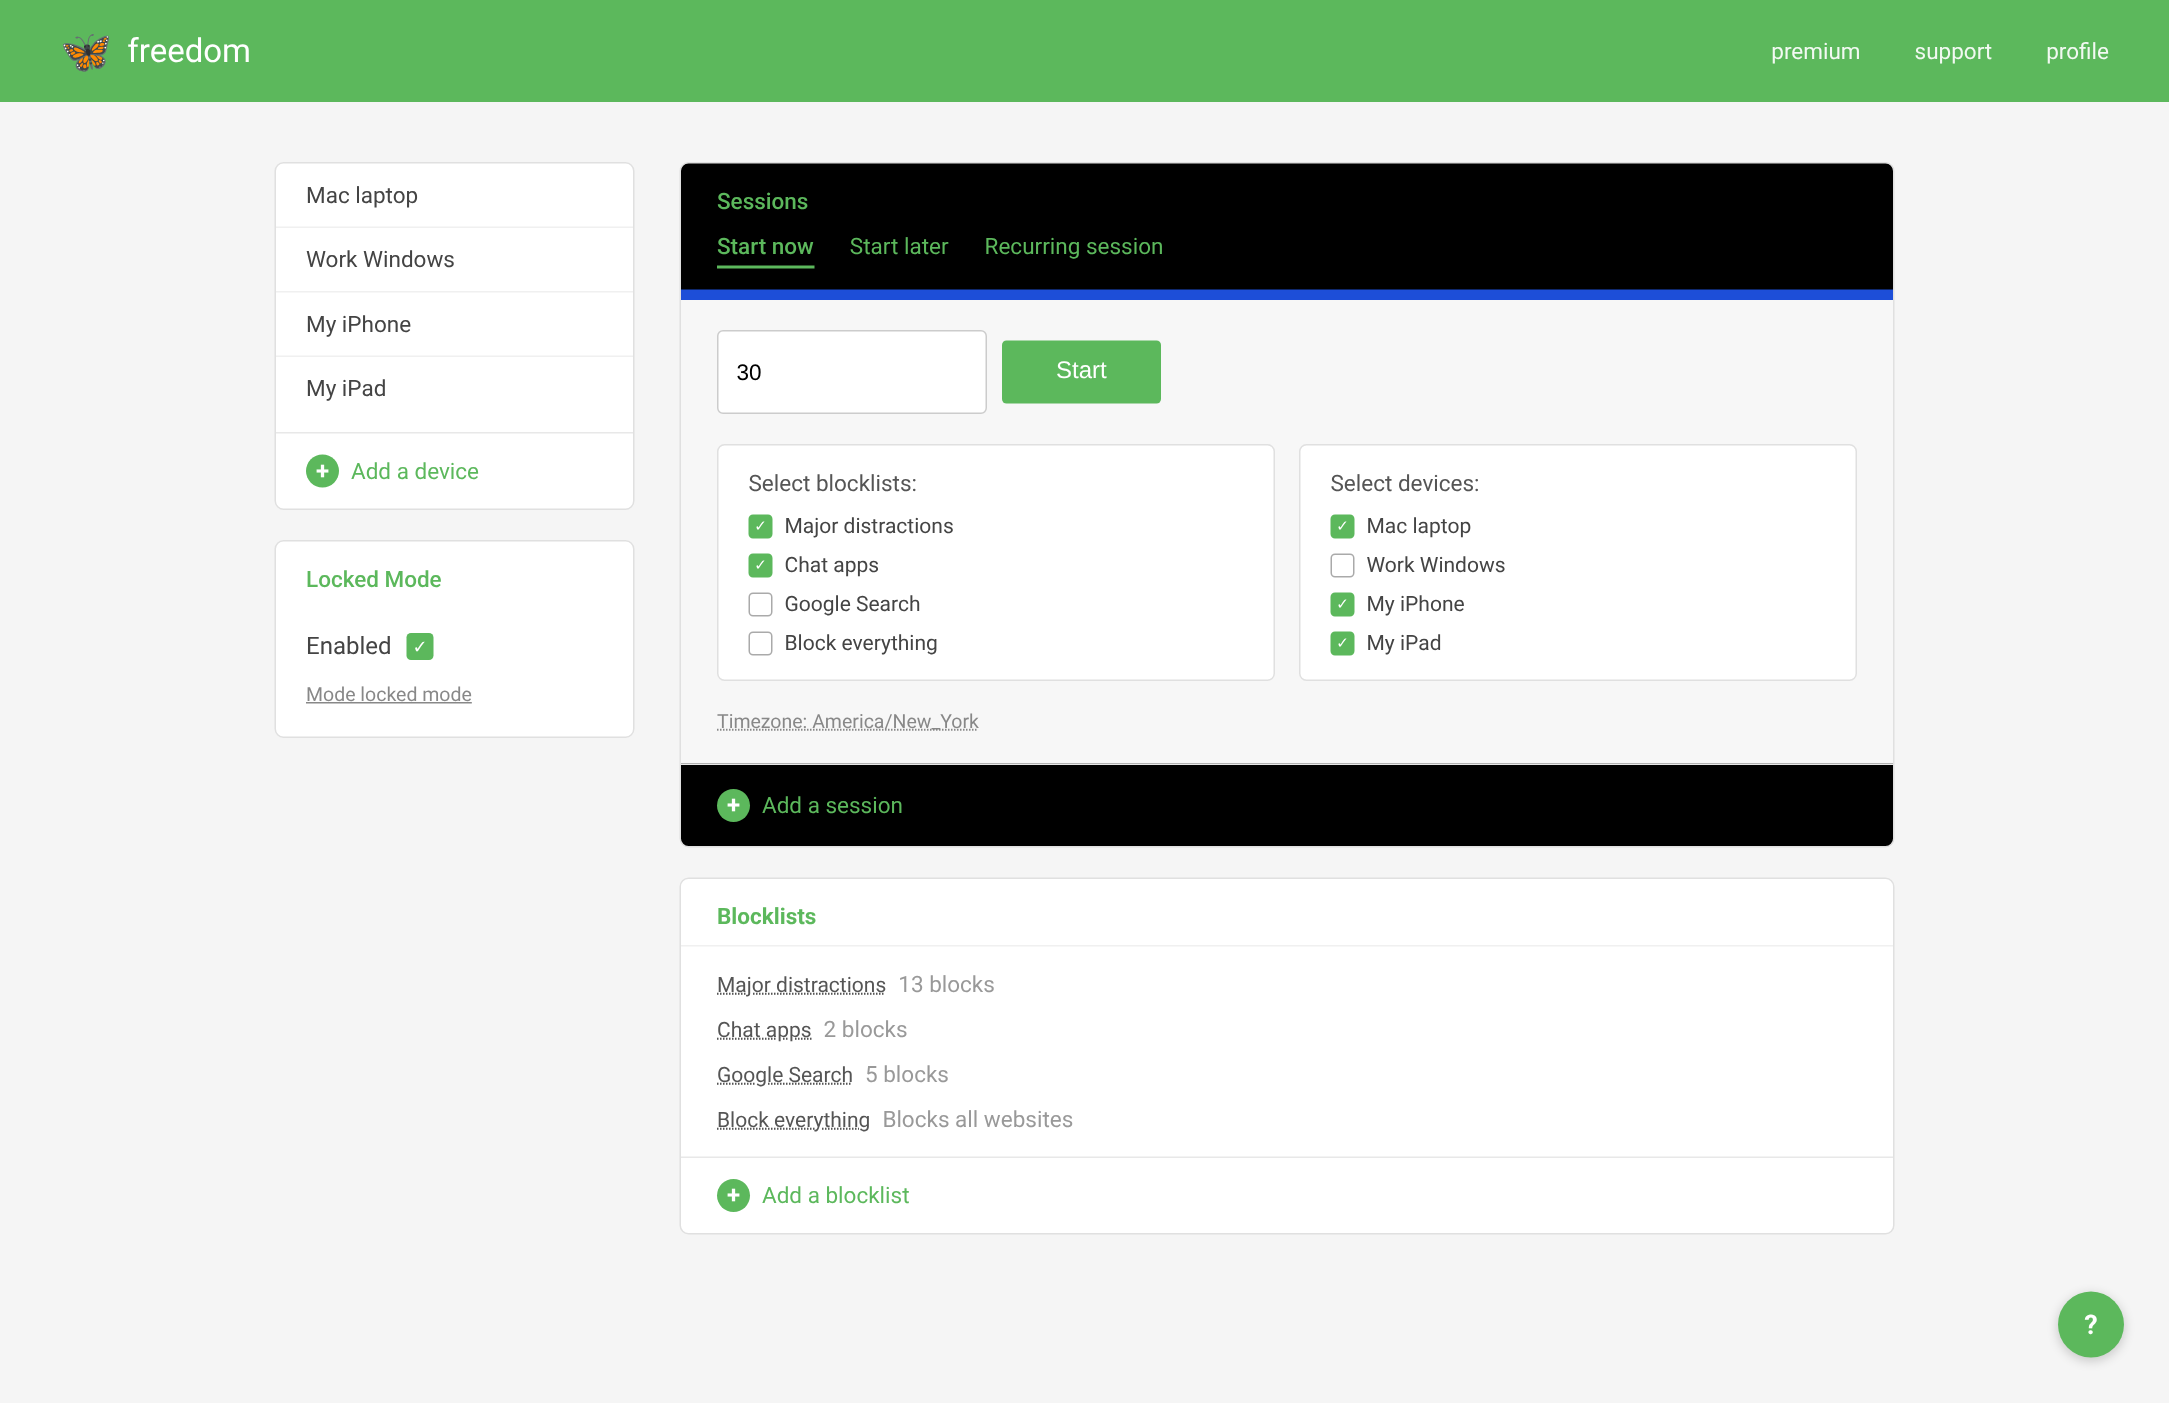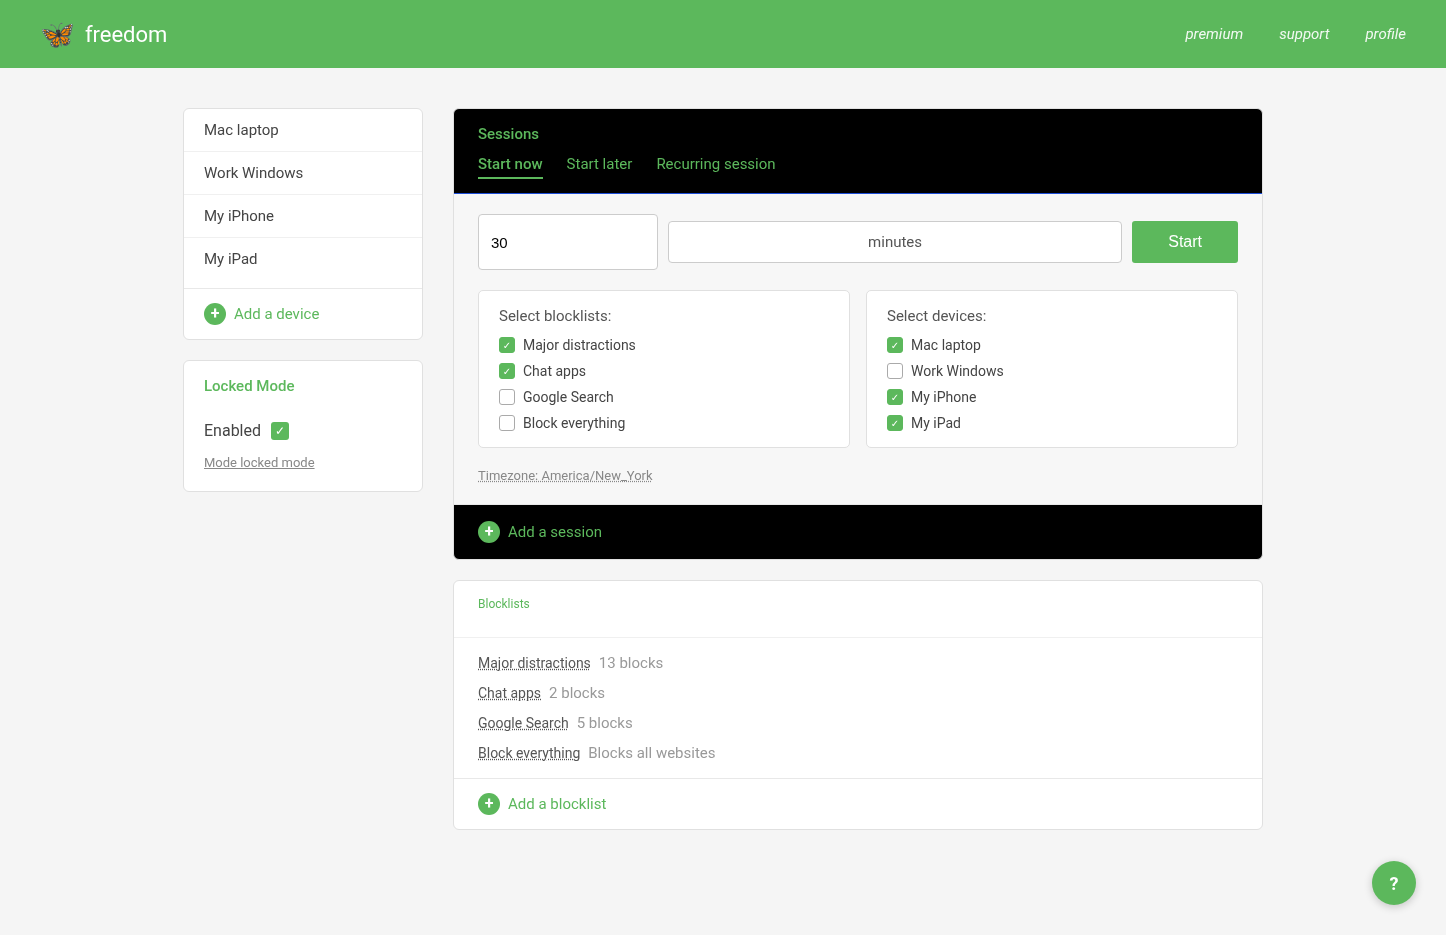--- a/index.html
+++ b/index.html
@@ -22,21 +22,20 @@
       font-size: 22px;
       font-weight: 400;
     }
     .logo-butterfly {
       font-size: 28px;
       color: white;
     }
     .header-nav {
       display: flex;
       gap: 36px;
-      font-style: italic;
     }
     .header-nav a {
       color: white;
       text-decoration: none;
       font-size: 15px;
       font-weight: 400;
       opacity: 0.92;
     }
 
     
@@ -156,21 +155,21 @@
       font-size: 15px;
       font-weight: 500;
       color: #5cb85c;
       margin-bottom: 12px;
     }
 
     .session-tabs {
       display: flex;
       gap: 24px;
       padding: 0 24px 14px;
-      border-bottom: 1px solid #1d4ed8;
+      border-bottom: 7px solid #1d4ed8;
     }
 
     .session-tab {
       font-size: 15px;
       color: #5cb85c;
       cursor: pointer;
       text-decoration: none;
       padding-bottom: 4px;
     }
     .session-tab.active {
@@ -301,23 +300,23 @@
     }
 
     
     .blocklists-card {
       background: white;
       border: 1px solid #e0e0e0;
       border-radius: 6px;
     }
 
     .blocklists-header {
-      padding: 16px 24px 26px;
-      font-size: 12px;
-      font-weight: 400;
+      padding: 16px 24px 10px;
+      font-size: 15px;
+      font-weight: 700;
       color: #5cb85c;
       border-bottom: 1px solid #f0f0f0;
     }
 
     .blocklist-items {
       padding: 16px 24px;
     }
 
     .blocklist-item {
       margin-bottom: 12px;
@@ -421,21 +420,20 @@
 
       <div class="session-tabs">
         <a class="session-tab active" href="#">Start now</a>
         <a class="session-tab" href="#">Start later</a>
         <a class="session-tab" href="#">Recurring session</a>
       </div>
 
       <div class="session-form-area">
         <div class="duration-row">
           <input class="duration-input" type="text" value="30" style="">
-          <div class="duration-unit">minutes</div>
           <button class="start-btn">Start</button>
         </div>
 
         <div class="selectors-row">
 
           <div class="selector-box">
             <div class="selector-title">Select blocklists:</div>
             <div class="checkbox-row">
               <div class="cb checked">✓</div>
               <span>Major distractions</span>

